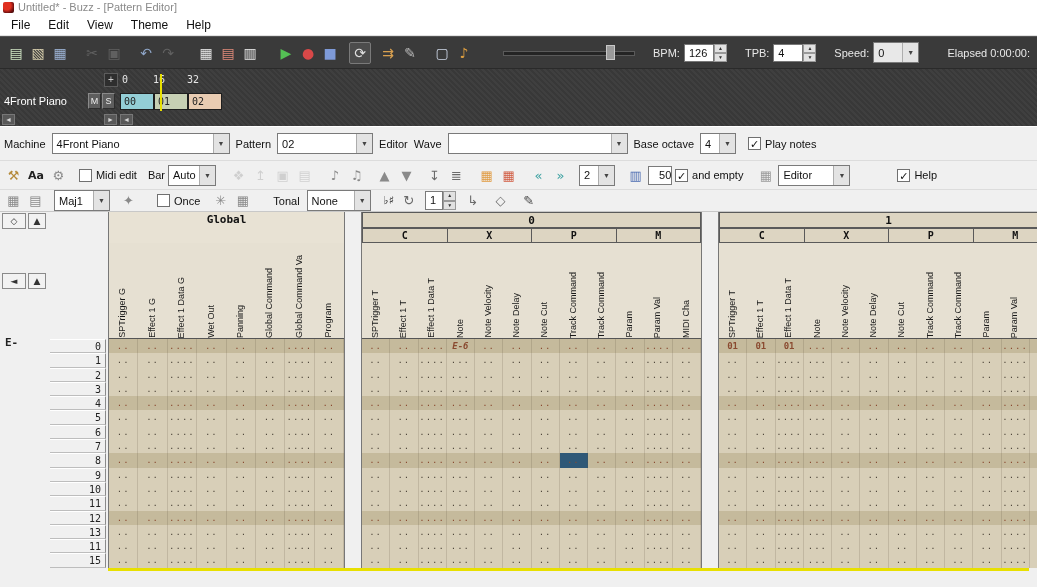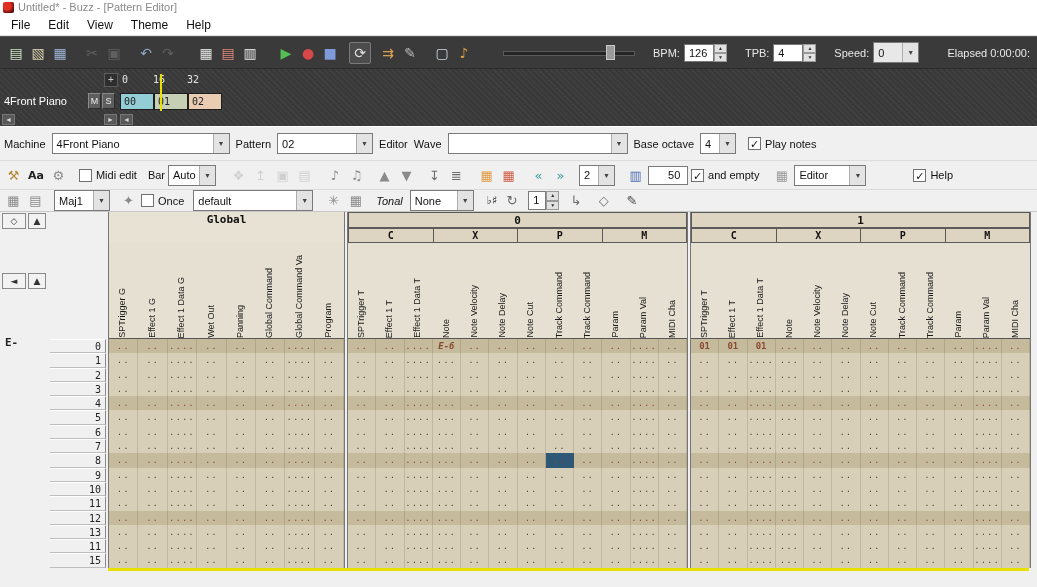--- a/index.html
+++ b/index.html
@@ -54,36 +54,36 @@
   .combo { display:inline-flex; align-items:center; background:#fff; border:1px solid #7a7a7a; height:21px; flex:none; }
   .combo .cv { flex:1; padding:0 4px; white-space:nowrap; overflow:hidden; font-size:11px; }
   .combo .ca { width:16px; height:100%; background:#e3e3e3; border-left:1px solid #adadad; display:flex;
     align-items:center; justify-content:center; font-size:7px; color:#444; }
   .chk { display:inline-flex; align-items:center; gap:4px; white-space:nowrap; }
   .chkbox { width:13px; height:13px; background:#fff; border:1px solid #707070; font-size:11px; line-height:12px; text-align:center; color:#111; }
   .cicon { width:19px; height:19px; display:flex; align-items:center; justify-content:center; font-size:13px;
     font-family:"DejaVu Sans", sans-serif; flex:none; }
   .cicon.dim { opacity:.4; }
   .cicon.txticon { font-size:11px; font-weight:bold; width:auto; padding:0 2px; }
-  .tinput { display:inline-block; background:#fff; border:1px solid #7a7a7a; height:19px; padding:2px 19px; font-size:11px; }
+  .tinput { display:inline-block; background:#fff; border:1px solid #7a7a7a; height:19px; padding:2px 10px; font-size:11px; }
   .spinw { display:inline-flex; height:19px; }
   .spinw .spinv { background:#fff; border:1px solid #7a7a7a; min-width:18px; padding:2px 4px; font-size:11px; }
 
   
   .pattern-area { position:relative; height:375px; background:#f0f0f0; font-family:"DejaVu Sans Mono", monospace; }
   .pa-btn { position:absolute; background:#f2f2f2; border:1px solid #8a8a8a; color:#333; text-align:center;
     font-size:9px; font-family:"DejaVu Sans", sans-serif; }
   .enote { position:absolute; left:5px; top:124px; font-weight:bold; font-size:11px; color:#222; }
 
   .rownums { position:absolute; left:50px; top:127px; width:56px; }
   .rownum { height:14.3px; background:#f0f0f0; border-right:1px solid #8a8a8a; border-bottom:1px solid #bdbdbd;
     border-top:1px solid #fff; text-align:right; padding-right:4px; font-size:10px; line-height:13px; color:#222; }
 
   .grid { position:absolute; left:108px; top:0; display:flex; }
-  .gsec { flex:none; margin-right:2px; border-left:1px solid #777; border-right:1px solid #777; }
+  .gsec { flex:none; margin-right:16px; border-left:1px solid #777; border-right:1px solid #777; }
   .gtitle { height:16px; text-align:center; font-weight:bold; font-size:11px; line-height:15px; background:#e8e2d4; }
   .gtitle.boxed { border:1px solid #5a5a5a; background:#ddd5c2; }
   .ggroups { height:15px; display:flex; background:#e8e2d4; }
   .ggroup { flex:1; border:1px solid #5a5a5a; background:#ddd5c2; text-align:center; font-weight:bold;
     font-size:10px; line-height:13px; }
   .ggroup + .ggroup { margin-left:-1px; }
   .glabels { height:96px; display:flex; align-items:flex-end; background:#e6e0d2; border-bottom:1px solid #555; }
   .glabel { flex:1; height:100%; display:flex; align-items:flex-end; justify-content:center; overflow:hidden; }
   .vtext { writing-mode:vertical-rl; transform:rotate(180deg); font-size:9px; line-height:1.05; white-space:nowrap;
     color:#1a1a1a; font-family:"Liberation Sans", sans-serif; padding-left:1px; }
@@ -256,31 +256,27 @@
     </label>
   </div>
 <div class="controls3">
     <span class="cicon" style="color: rgb(138, 138, 138);">▦</span>
     <span class="cicon" style="color: rgb(138, 138, 138);">▤</span>
     <span class="combo" style="width: 56px; margin-left: 6px;">
       <span class="cv">Maj1</span>
       <span class="ca">▼</span>
     </span>
     <span class="cicon" style="color: rgb(138, 138, 138); margin-left: 6px;">✦</span>
-    <label class="chk" style="margin-left: 0; justify-content: space-between;">
+    <label class="chk" style="margin-left: 16px; justify-content: space-between;">
       <span class="chkbox"></span>
       <span>Once</span>
     </label>
-    <span class="combo" style="width: 120px; margin-left: 6px;">
-      <span class="cv">default</span>
-      <span class="ca">▼</span>
-    </span>
     <span class="cicon" style="color: rgb(138, 138, 138); margin-left: 8px;">✳</span>
     <span class="cicon" style="color: rgb(138, 138, 138);">▦</span>
-    <span class="ctl-label" style="margin-left: 8px; font-style: italic;">Tonal</span>
+    <span class="ctl-label" style="margin-left: 18px;">Tonal</span>
     <span class="combo" style="width: 64px; margin-left: 4px;">
       <span class="cv">None</span>
       <span class="ca">▼</span>
     </span>
     <span class="cicon txticon" style="color: rgb(34, 34, 34); margin-left: 8px;">♭♯</span>
     <span class="cicon" style="color: rgb(106, 106, 106);">↻</span>
     <span class="spinw" style="margin-left: 4px;">
       <span class="spinv">1</span>
       <span class="spinbtns">
         <span class="sb">▲</span>

